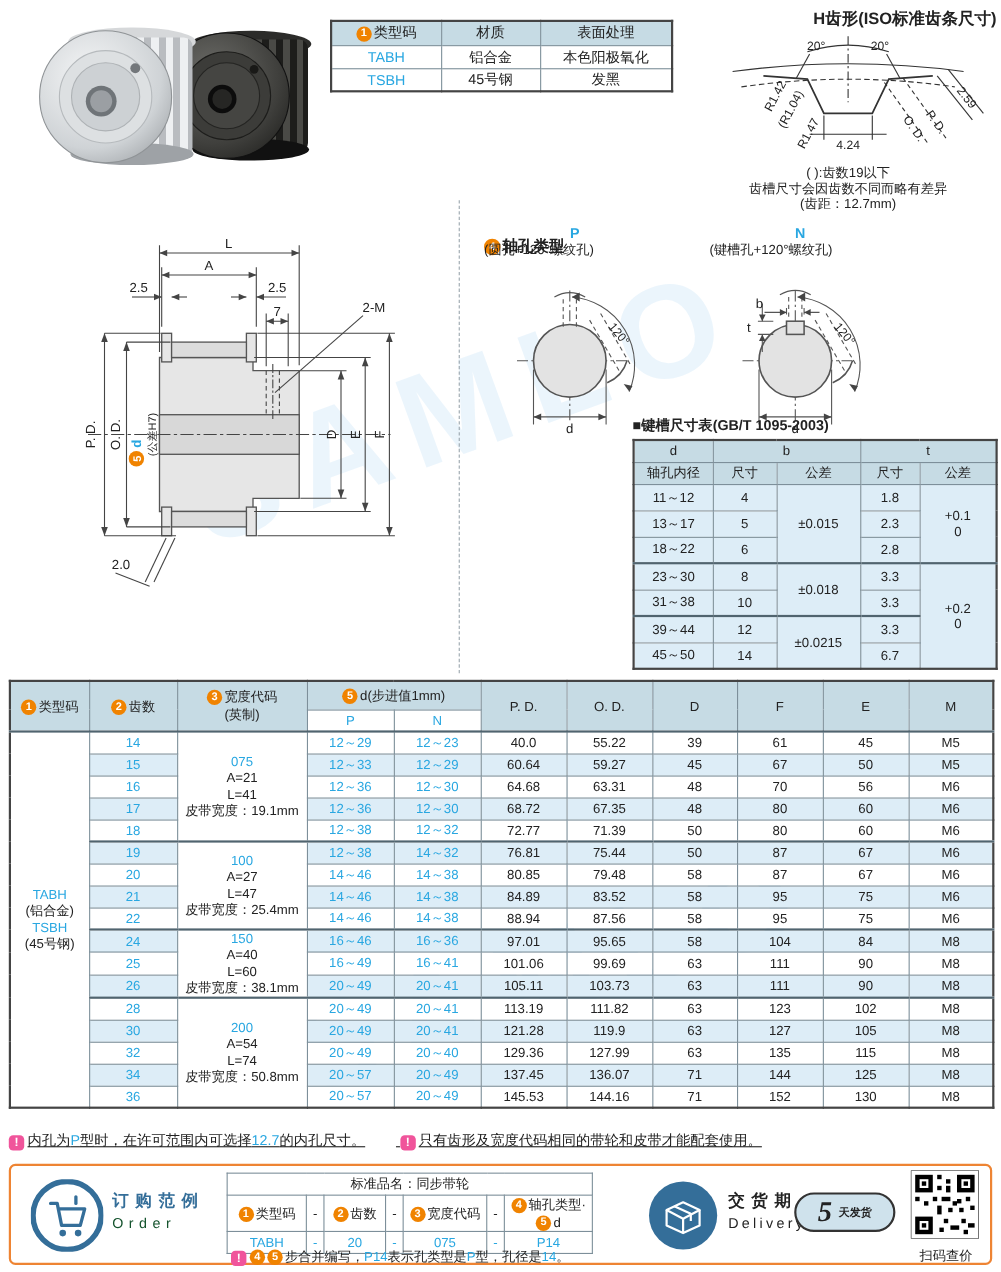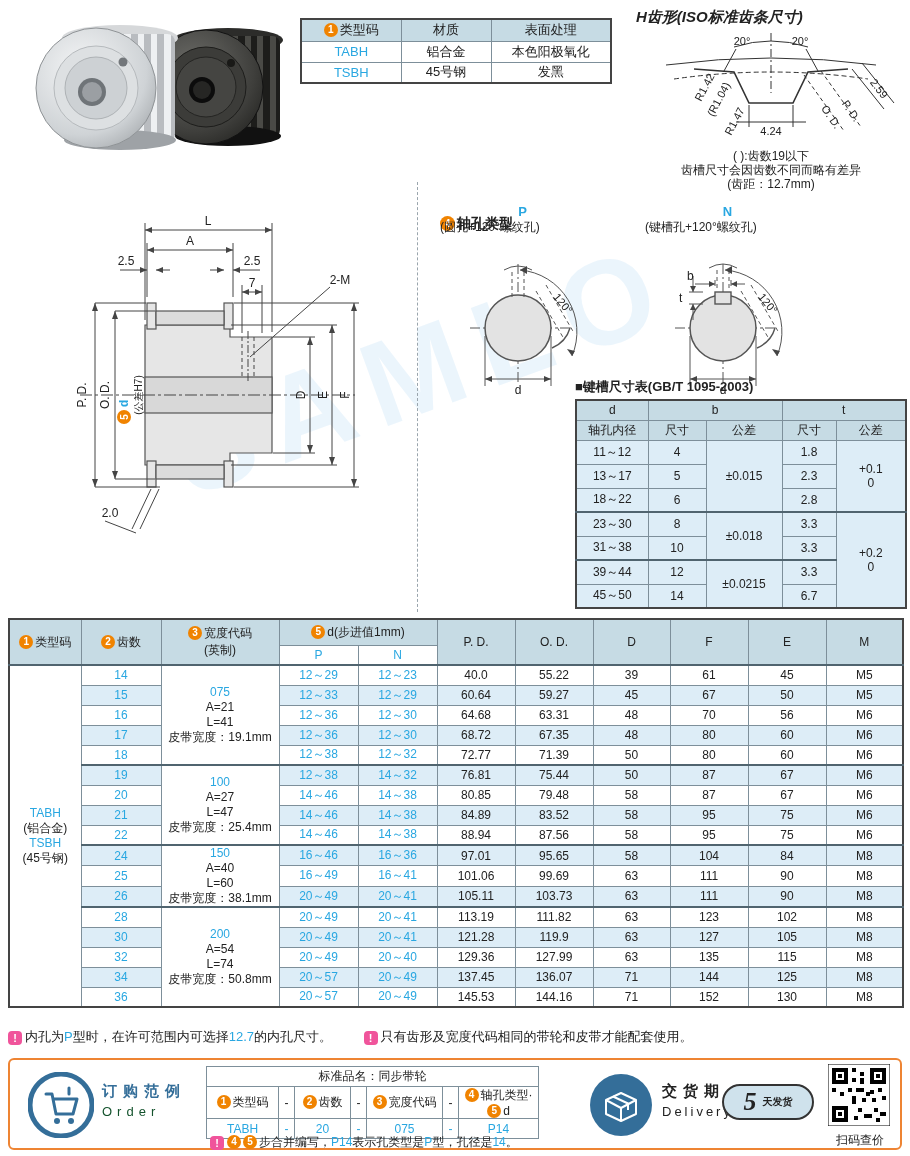--- a/index.html
+++ b/index.html
@@ -15,21 +15,21 @@
            margin-right:3px; vertical-align:-1px; }
   
   .wm { color:rgba(130,195,235,0.16); font-weight:bold; letter-spacing:18px; pointer-events:none; }
   
   table.grid { border-collapse:collapse; table-layout:fixed; }
   table.grid th, table.grid td { border:1px solid #7d8f9a; text-align:center; overflow:hidden; }
   .type-table { width:310px; font-size:13px; border:2px solid #444; }
   .type-table th { background:#c6dbe4; height:22px; font-weight:normal; }
   .type-table td { height:21px; background:#fff; }
   
-  .tooth-title { font-size:15px; font-weight:bold; text-align:left;font-style:italic; }
+  .tooth-title { font-size:15px; font-weight:bold; text-align:right; }
   .tooth-notes { font-size:12px; text-align:center; line-height:14px; }
   
   .bore-code { font-size:13px; font-weight:bold; text-align:center; }
   .bore-desc { font-size:12px; text-align:left; }
   
   .kw-title { font-size:13px; font-weight:bold; margin-bottom:3px; }
   .keyway-table { width:330px; font-size:12px; border:2px solid #444; }
   .keyway-table th { background:#c6dbe4; height:20px; font-weight:normal; }
   .keyway-table td { height:24px; background:#ddedf7; }
   .keyway-table tr.kw-thick td { border-top:2px solid #50646f; }
@@ -688,21 +688,21 @@
         <td>145.53</td>
         <td>144.16</td>
         <td>71</td>
         <td>152</td>
         <td>130</td>
         <td>M8</td>
       </tr>
     </tbody>
 </table>
 
-<div class="abs notes-line" style="left:8px; top:1028px; width:900px;">
+<div class="abs notes-line" style="left:8px; top:1028px; width:900px;text-decoration:underline;">
   <span class="seg-block"><span class="note-icon">!</span><span>内孔为</span><span class="cyan">P</span><span>型时，在许可范围内可选择</span><span class="cyan">12.7</span><span>的内孔尺寸。</span></span>
   <span class="seg-block"><span class="note-icon">!</span><span>只有齿形及宽度代码相同的带轮和皮带才能配套使用。</span></span>
 </div>
 
 <div class="abs bottom-box" style="left:8px; top:1058px;">
 
   <svg class="abs" style="left:18px; top:12px;" width="66" height="66">
     <circle cx="33" cy="33" r="31" fill="#fff" stroke="#346e99" stroke-width="5"></circle>
     <g stroke="#346e99" stroke-width="3" fill="none" stroke-linecap="round" stroke-linejoin="round">
       <path d="M18,22 L24,22 L28,42 L45,42 L49,27 L26,27"></path>

